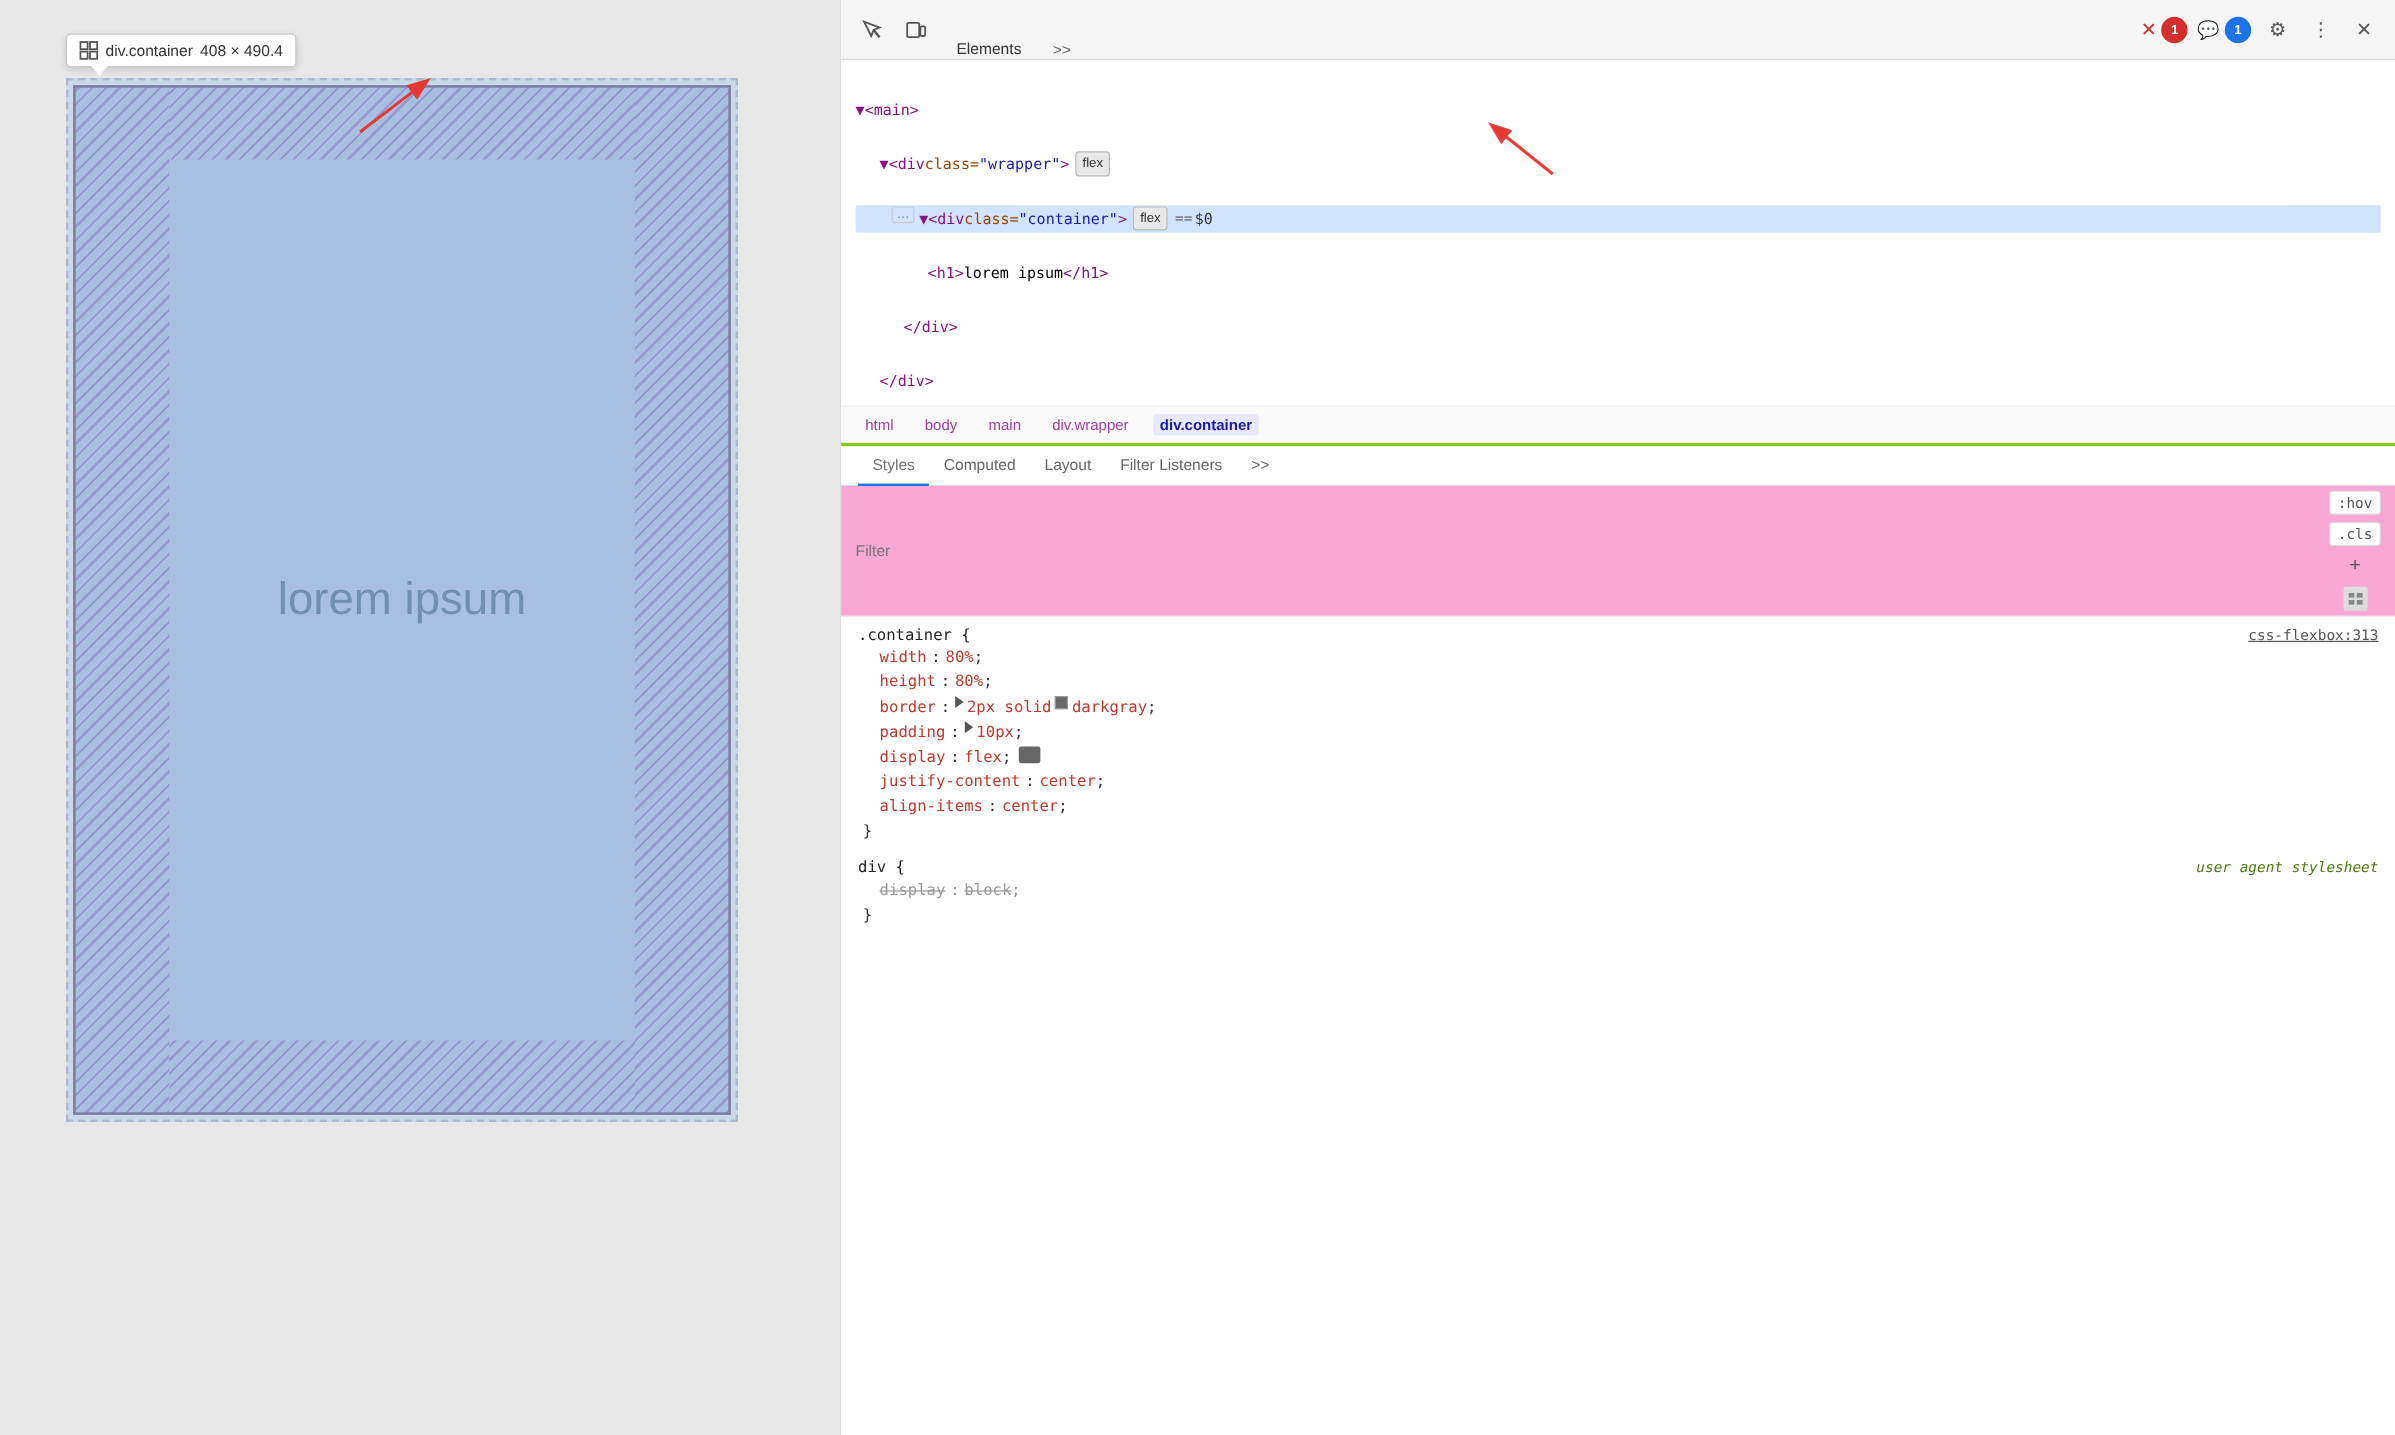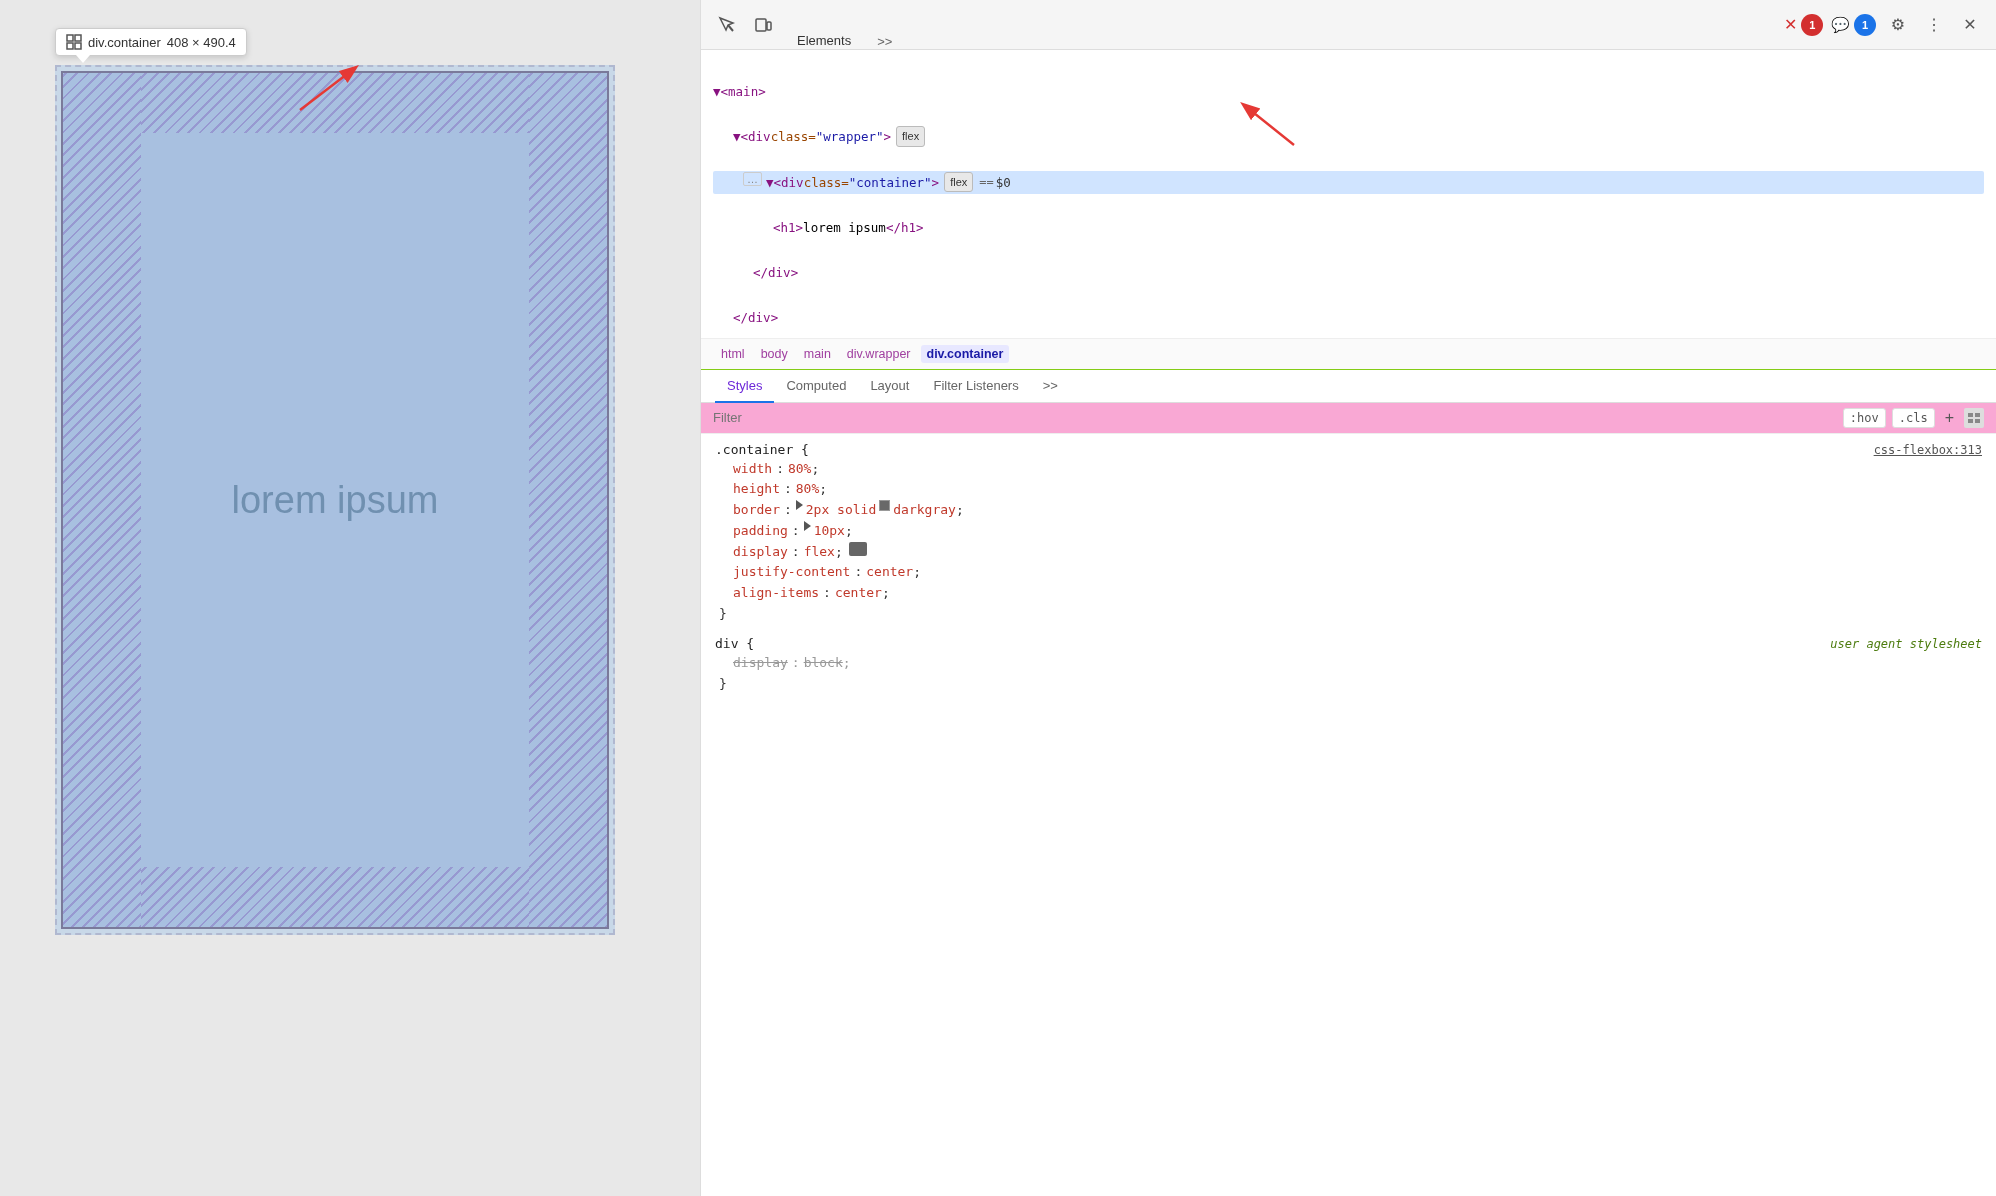--- a/index.html
+++ b/index.html
@@ -281,23 +281,23 @@
       font-size: 11px;
       cursor: pointer;
       margin-right: 4px;
     }
 
     
     .breadcrumb {
       display: flex;
       align-items: center;
       padding: 6px 14px;
-      border-bottom: 1px solid #84cc16;
+      border-bottom: 3px solid #84cc16;
       background: #fafafa;
-      gap: 4px;
+      gap: 14px;
       overflow: hidden;
     }
     .breadcrumb-item {
       color: #a040a0;
       font-size: 12.5px;
       cursor: pointer;
       padding: 2px 6px;
       border-radius: 3px;
       white-space: nowrap;
     }
@@ -317,21 +317,21 @@
     }
     .sub-tab {
       padding: 8px 12px;
       font-size: 13px;
       color: #666;
       cursor: pointer;
       border-bottom: 2px solid transparent;
       margin-bottom: -1px;
     }
     .sub-tab.active {
-      color: #6d28d9;
+      color: #737373;
       border-bottom: 2px solid #1a73e8;
       font-weight: 500;
     }
 
     
     .filter-bar {
       display: flex;
       align-items: center;
       padding: 4px 12px;
       border-bottom: 1px solid #eee;
@@ -343,20 +343,21 @@
       border: none;
       outline: none;
       font-size: 13px;
       color: #333;
       background: transparent;
     }
     .filter-tools {
       display: flex;
       align-items: center;
       gap: 6px;
+      flex-direction: column;
     }
     .filter-tool-btn {
       padding: 2px 6px;
       font-size: 12px;
       color: #555;
       border: 1px solid #ddd;
       border-radius: 3px;
       cursor: pointer;
       background: white;
       font-family: monospace;

